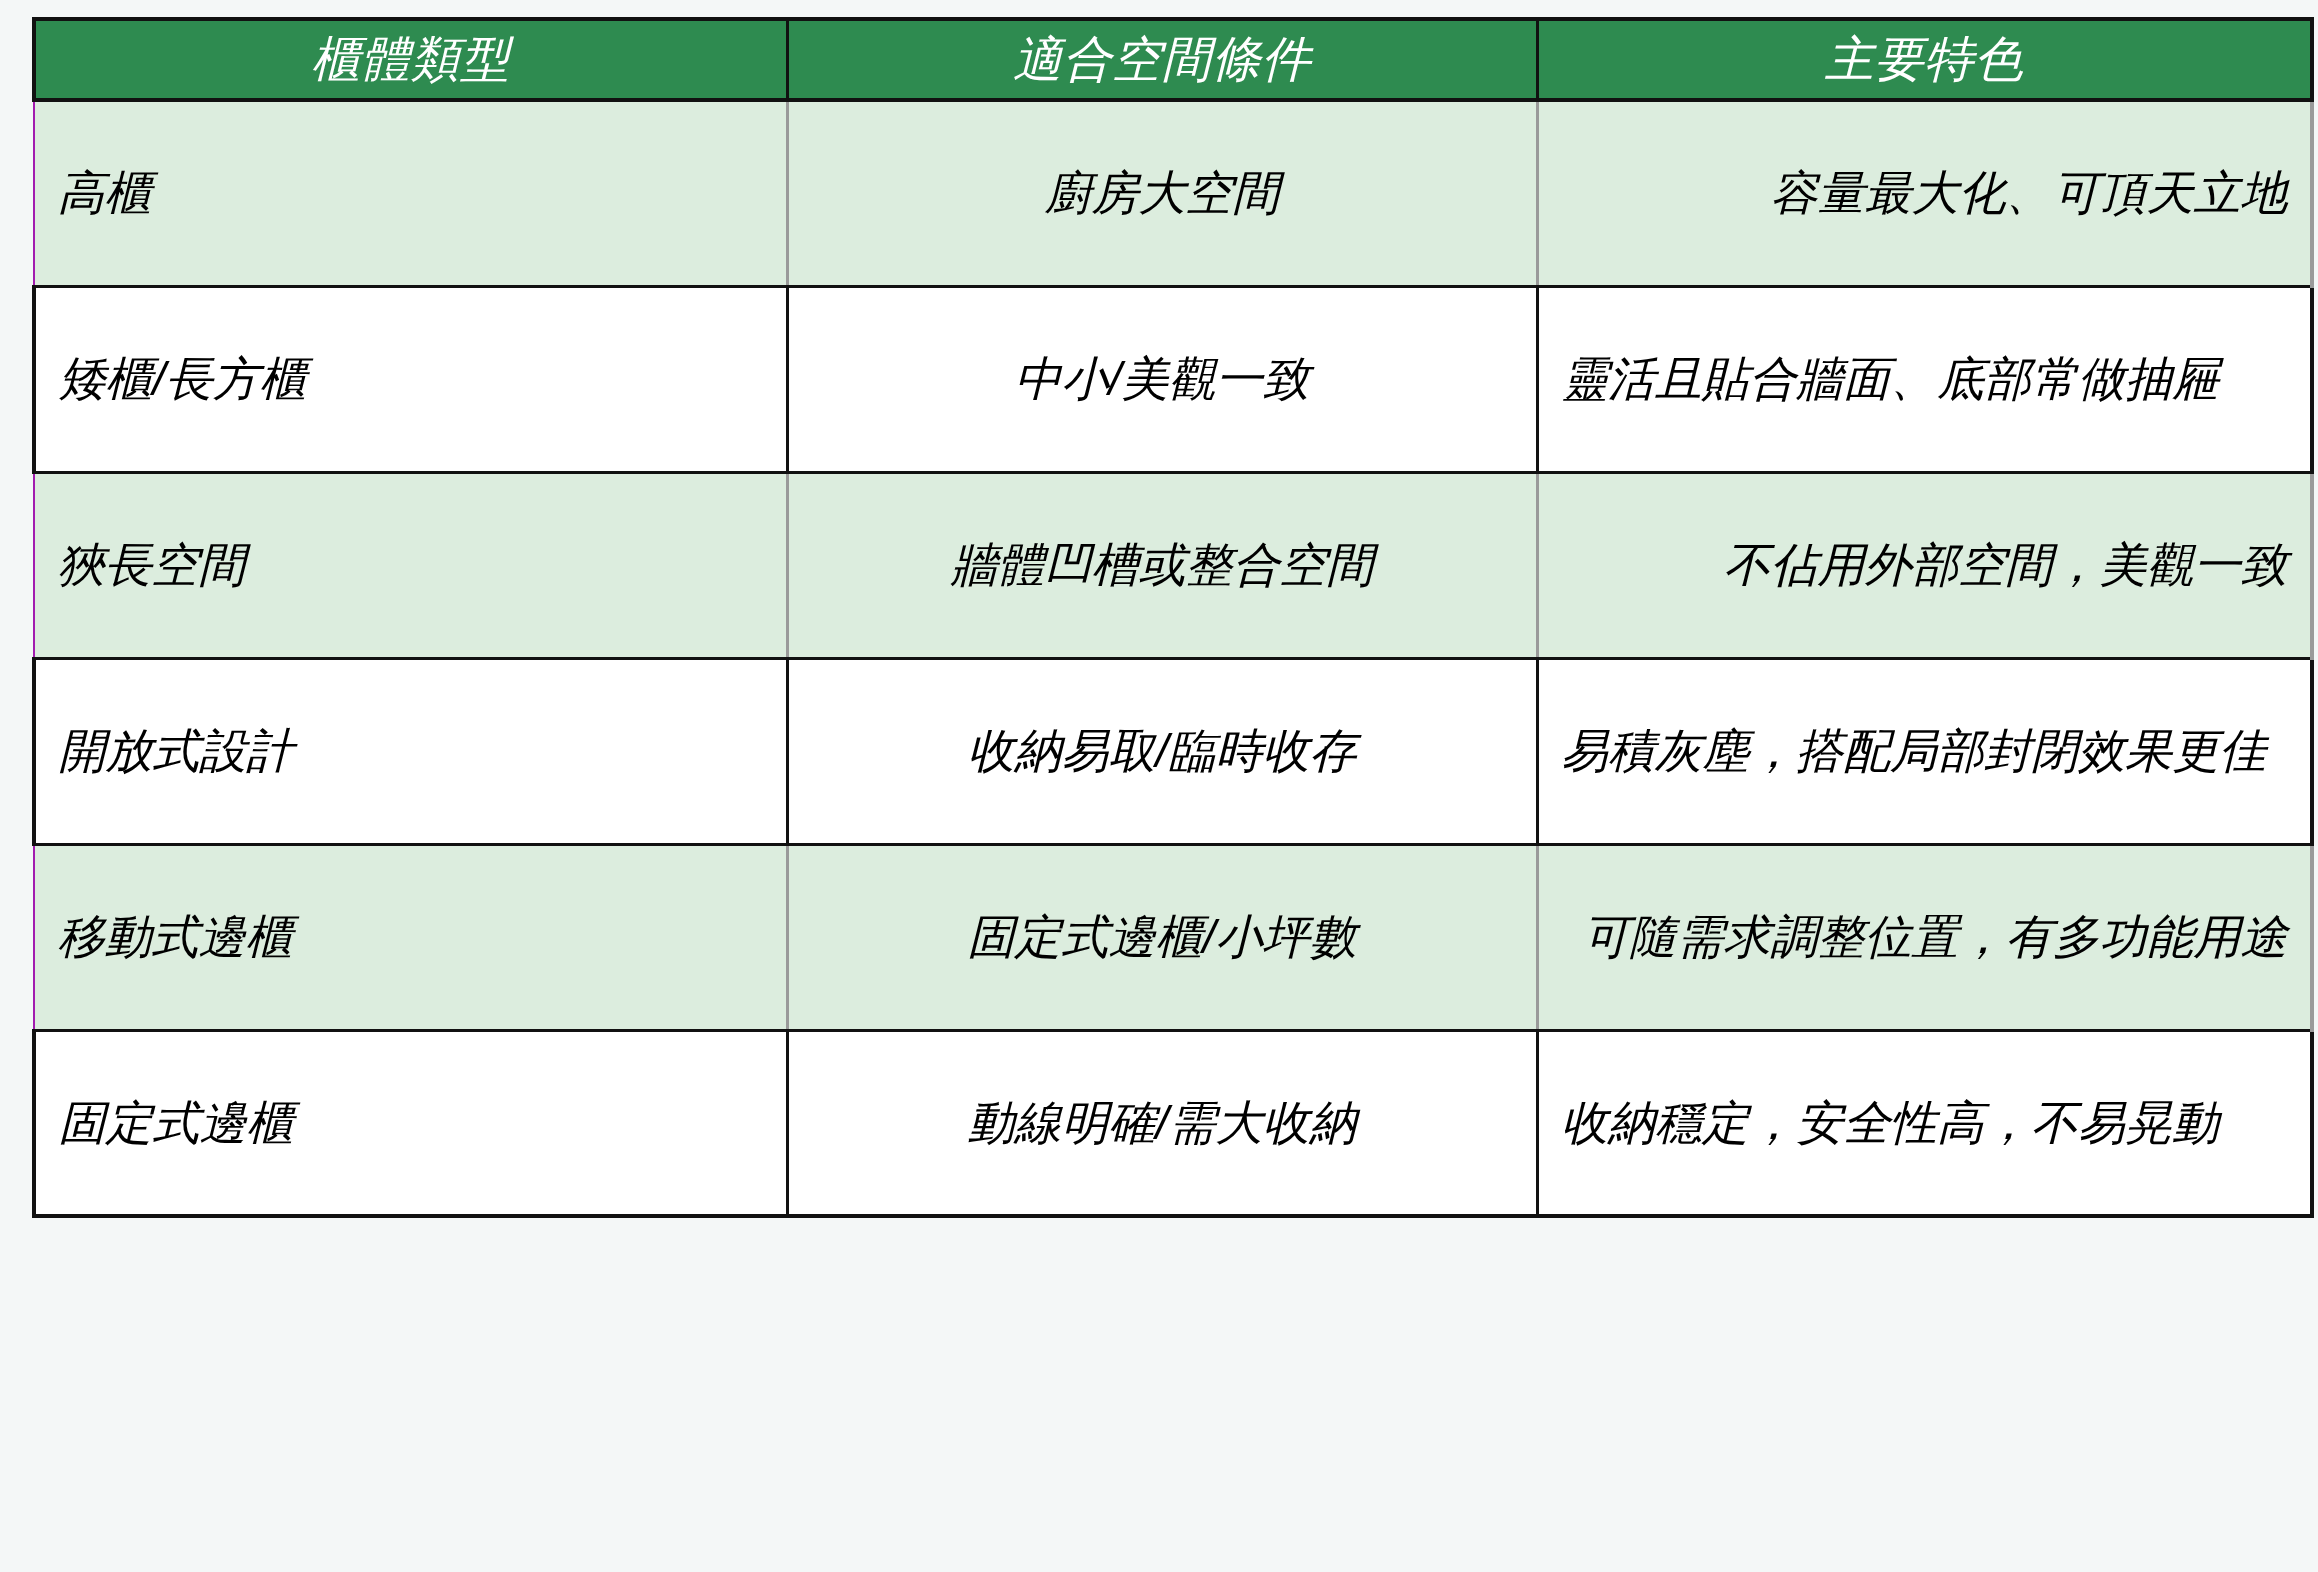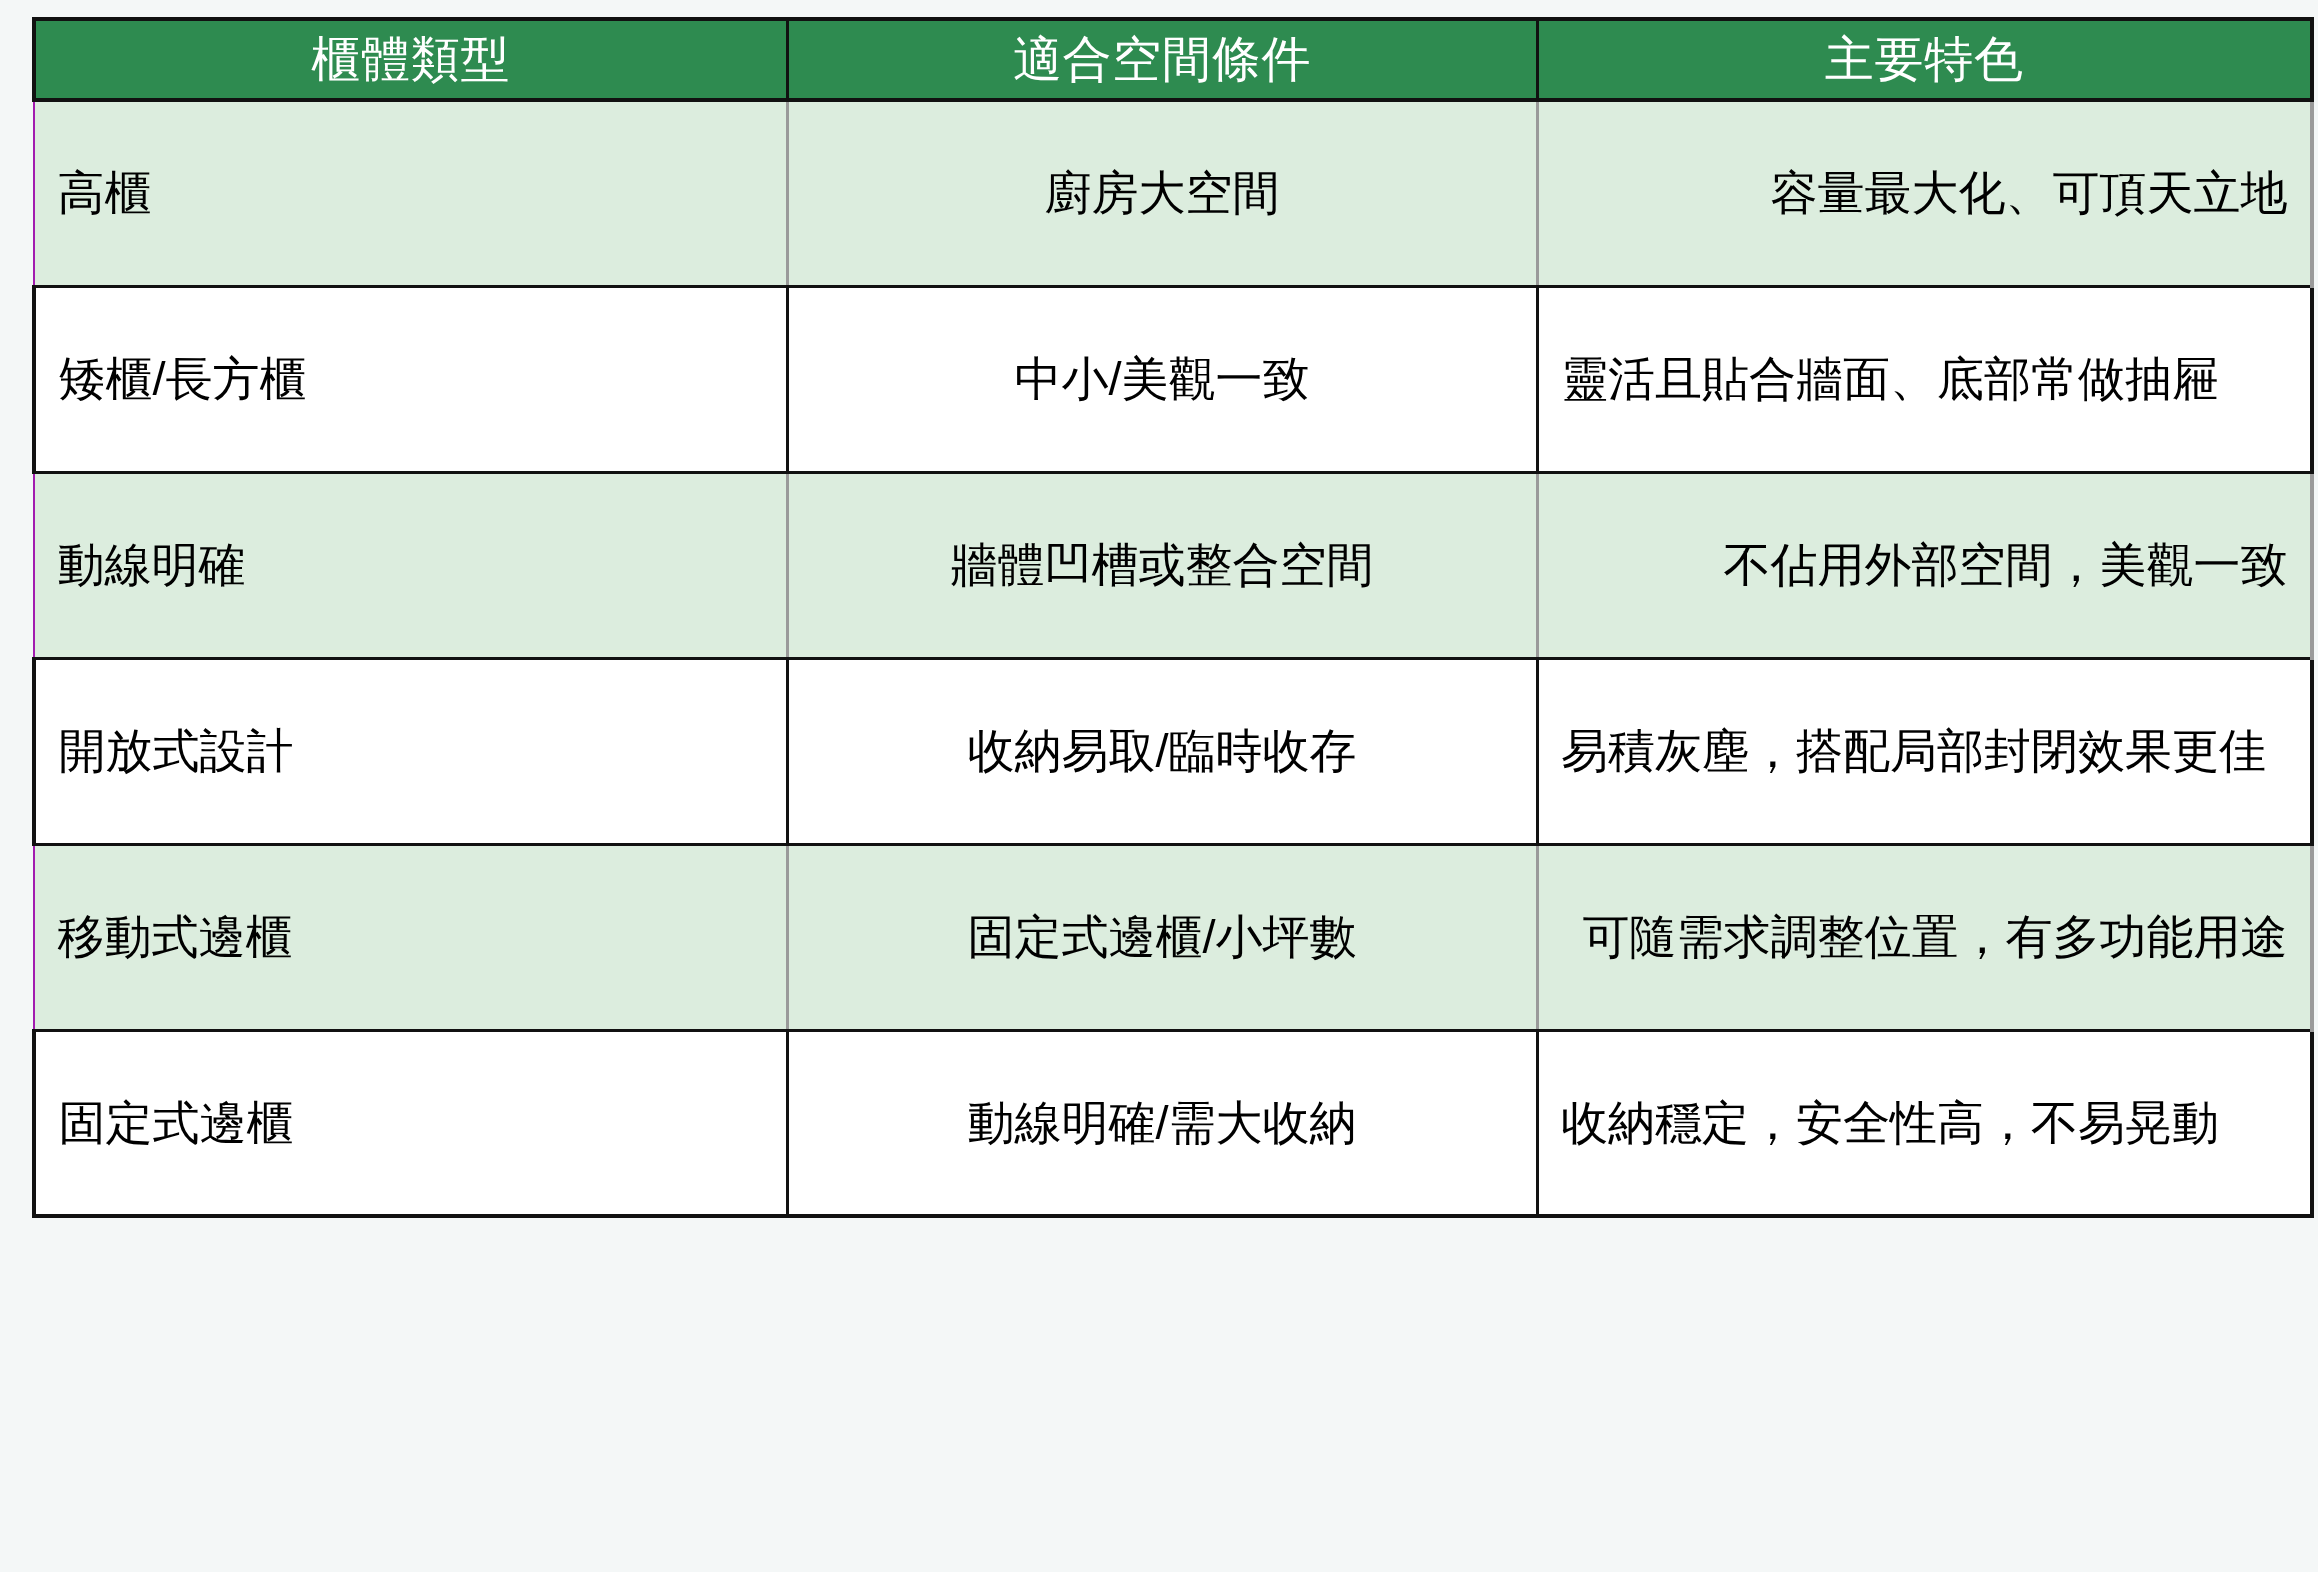--- a/index.html
+++ b/index.html
@@ -13,20 +13,21 @@
     background: #f4f7f7;
     font-family: "Liberation Sans", "DejaVu Sans", sans-serif;
     -webkit-font-smoothing: antialiased;
   }
 
   .page {
     position: relative;
     width: 2319px;
     height: 1364px;
     box-sizing: border-box;
+    font-style: italic;
   }
 
   .table-wrap {
     position: absolute;
     left: 32px;
     top: 17px;
     width: 2278px;
     box-sizing: border-box;
   }
 
@@ -129,21 +130,21 @@
           <td class="cell-type">高櫃</td>
           <td class="cell-space">廚房大空間</td>
           <td class="cell-feature">容量最大化、可頂天立地</td>
         </tr>
         <tr class="row-plain">
           <td class="cell-type">矮櫃/長方櫃</td>
           <td class="cell-space">中小/美觀一致</td>
           <td class="cell-feature">靈活且貼合牆面、底部常做抽屜</td>
         </tr>
         <tr class="row-shaded">
-          <td class="cell-type">動線明確</td>
+          <td class="cell-type">狹長空間</td>
           <td class="cell-space">牆體凹槽或整合空間</td>
           <td class="cell-feature">不佔用外部空間，美觀一致</td>
         </tr>
         <tr class="row-plain">
           <td class="cell-type">開放式設計</td>
           <td class="cell-space">收納易取/臨時收存</td>
           <td class="cell-feature">易積灰塵，搭配局部封閉效果更佳</td>
         </tr>
         <tr class="row-shaded">
           <td class="cell-type">移動式邊櫃</td>

